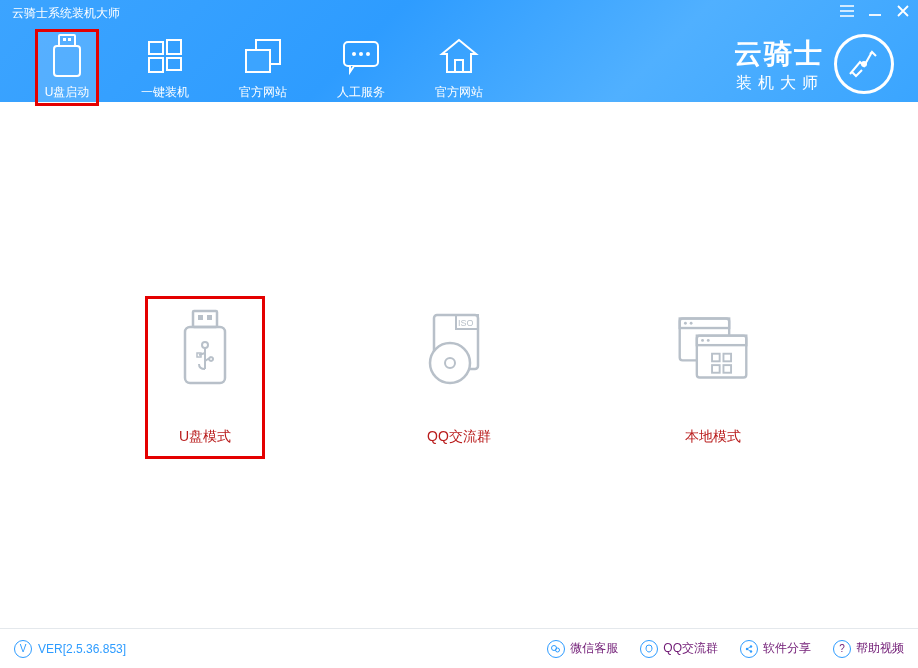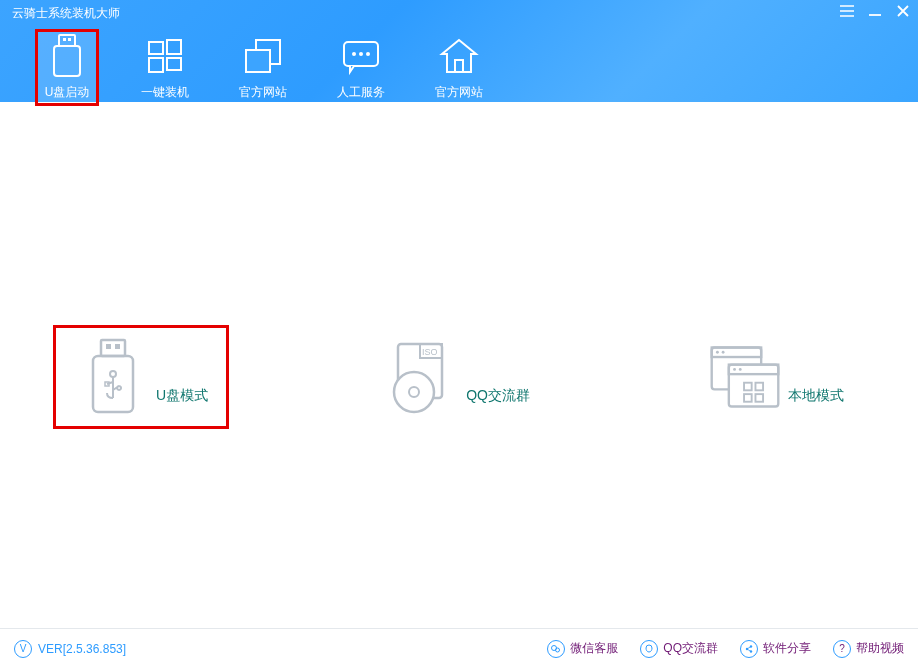--- a/index.html
+++ b/index.html
@@ -115,39 +115,39 @@
   bottom: 40px;
   left: 0;
   right: 0;
   display: flex;
   align-items: center;
   justify-content: center;
   gap: 140px;
 }
 .mode-card {
   display: flex;
-  flex-direction: row;
+  flex-direction: column;
   align-items: center;
   gap: 4px;
   cursor: pointer;
   padding: 10px 18px;
 }
 .mode-card.highlighted {
   outline: 3px solid #e40000;
 }
 .mode-icon {
   width: 78px;
   height: 78px;
   display: flex;
   align-items: center;
   justify-content: center;
 }
 .mode-label {
   font-size: 14px;
-  color: #0f766e;
+  color: #b91c1c;
   margin-top: 37px;
 }
 .footer {
   position: absolute;
   bottom: 0;
   left: 0;
   right: 0;
   height: 40px;
   border-top: 1px solid #e4e8ec;
   display: flex;
@@ -264,20 +264,32 @@
       <div class="nav-icon">
         <svg width="42" height="40" viewBox="0 0 42 40" fill="none">
           <path d="M21 4L4 18h5v18h24V18h5L21 4z" stroke="#fff" stroke-width="2" fill="none"></path>
           <rect x="17" y="24" width="8" height="12" stroke="#fff" stroke-width="2"></rect>
         </svg>
       </div>
       <span class="nav-label">官方网站</span>
     </div>
   </div>
 
+  <div class="brand">
+    <div class="brand-text">
+      <span class="line1">云骑士</span>
+      <span class="line2">装机大师</span>
+    </div>
+    <div class="brand-logo">
+      <svg width="44" height="44" viewBox="0 0 44 44" fill="none">
+        <path d="M8 32 L18 20 L22 24 L30 10 L34 14 M28 12 L30 10 L32 12 M20 28 L14 34 L10 30" stroke="#fff" stroke-width="2" fill="none"></path>
+        <circle cx="22" cy="22" r="3" fill="#fff"></circle>
+      </svg>
+    </div>
+  </div>
 </div>
 
 <div class="content">
   <div class="mode-card highlighted">
     <div class="mode-icon">
       <svg width="60" height="78" viewBox="0 0 60 78" fill="none">
         <rect x="18" y="2" width="24" height="16" rx="1" stroke="#b8c0c9" stroke-width="2.5"></rect>
         <rect x="23" y="6" width="5" height="5" fill="#b8c0c9"></rect>
         <rect x="32" y="6" width="5" height="5" fill="#b8c0c9"></rect>
         <rect x="10" y="18" width="40" height="56" rx="5" stroke="#b8c0c9" stroke-width="2.5"></rect>

